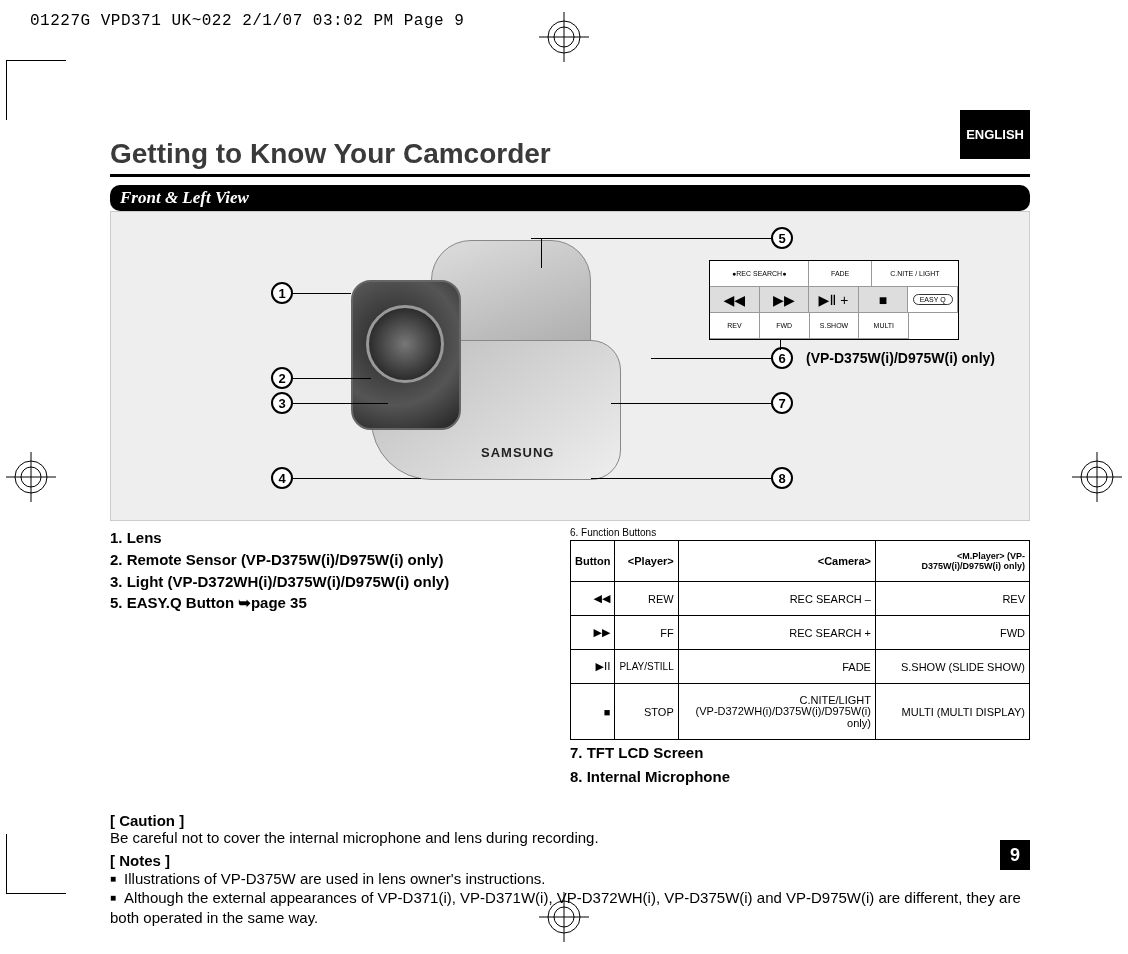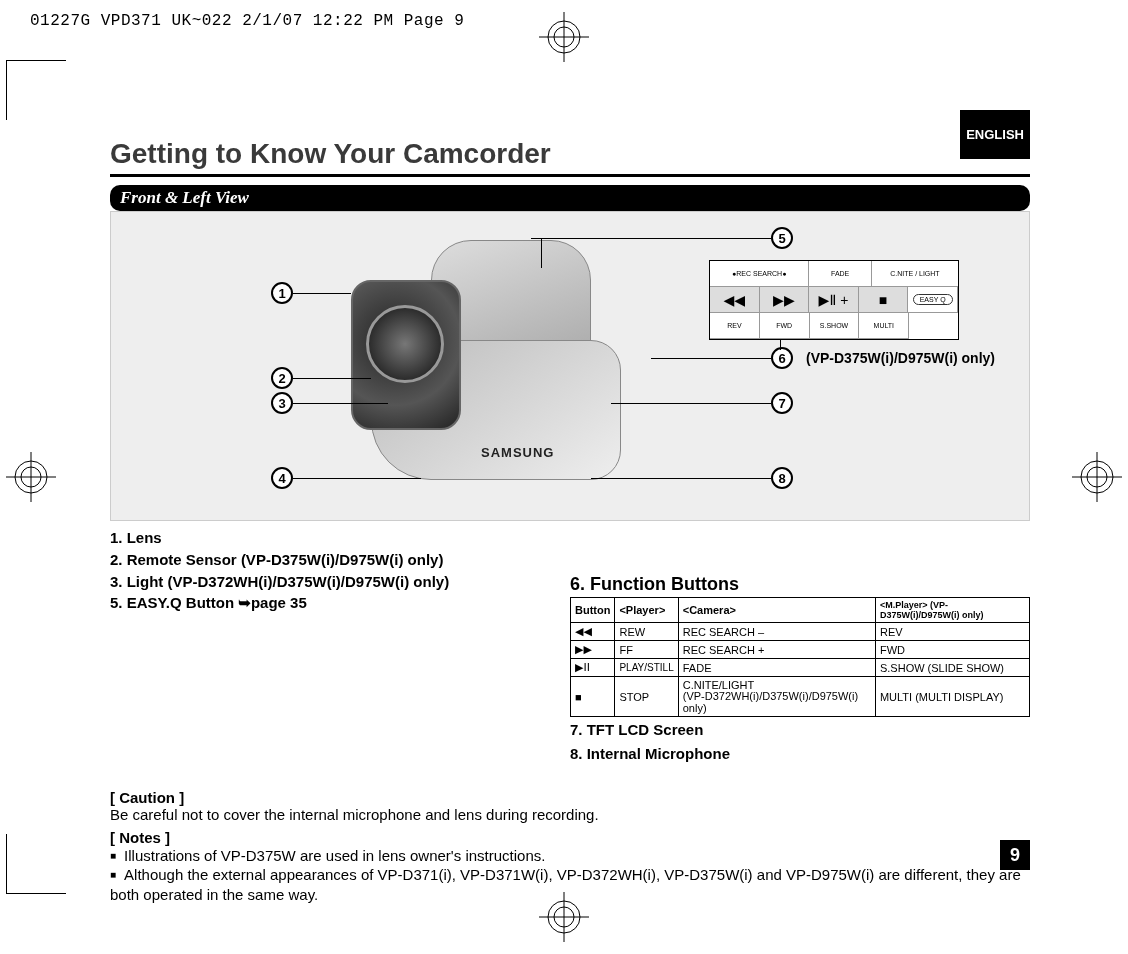--- a/index.html
+++ b/index.html
@@ -193,30 +193,30 @@
   .lower {
     display:flex;
     gap: 20px;
     margin-top: 6px;
     align-items:flex-start;
   }
   .col-left { width: 440px; }
   .col-right { flex:1; }
   .numlist { list-style:none; font-weight:bold; font-size:15px; line-height:1.45; }
   .numlist li { white-space:nowrap; }
-  .fb-title { font-weight:bold; font-size:18px; margin-bottom:2px;margin-top:47px; }
+  .fb-title { font-weight:normal; font-size:10px; margin-bottom:2px; }
   table.func {
     border-collapse: collapse;
     width: 100%;
     font-size: 11px;
   }
   table.func th, table.func td {
     border:1px solid #000;
-    padding: 2px 4px;
-    text-align:left;
+    padding: 10px 4px;
+    text-align:right;
   }
   table.func th { font-weight:bold; }
   .icon-cell { width:30px; }
   .small { font-size:11px; display:block; line-height:1.05;}
   .after-list { font-weight:bold; font-size:15px; line-height:1.45; margin-top:2px;}
   .caution-head { font-weight:bold; font-size:15px; margin-top:24px;}
   .caution-body { font-size:15px; }
   .notes-head { font-weight:bold; font-size:15px; margin-top:6px;}
   ul.notes { list-style:none; font-size:15px; padding-left:0; }
   ul.notes li::before { content:"\25A0"; font-size:10px; margin-right:8px; position:relative; top:-2px;}
@@ -226,21 +226,21 @@
     right:0; bottom:0;
     width:30px; height:30px;
     background:#000; color:#fff;
     font-weight:bold; font-size:18px;
     display:flex; align-items:center; justify-content:center;
   }
 </style>
 </head>
 <body>
 
-<div class="top-meta">01227G VPD371 UK~022  2/1/07 12:22 PM  Page 9</div>
+<div class="top-meta">01227G VPD371 UK~022  2/1/07 03:02 PM  Page 9</div>
 
 <svg class="reg-top regmark" viewBox="0 0 50 50">
   <circle cx="25" cy="25" r="10"></circle>
     <circle cx="25" cy="25" r="16"></circle>
   <line x1="25" y1="0" x2="25" y2="50"></line>
     <line x1="0" y1="25" x2="50" y2="25"></line>
 </svg>
 <svg class="reg-bottom regmark" viewBox="0 0 50 50">
   <circle cx="25" cy="25" r="10"></circle>
     <circle cx="25" cy="25" r="16"></circle>

